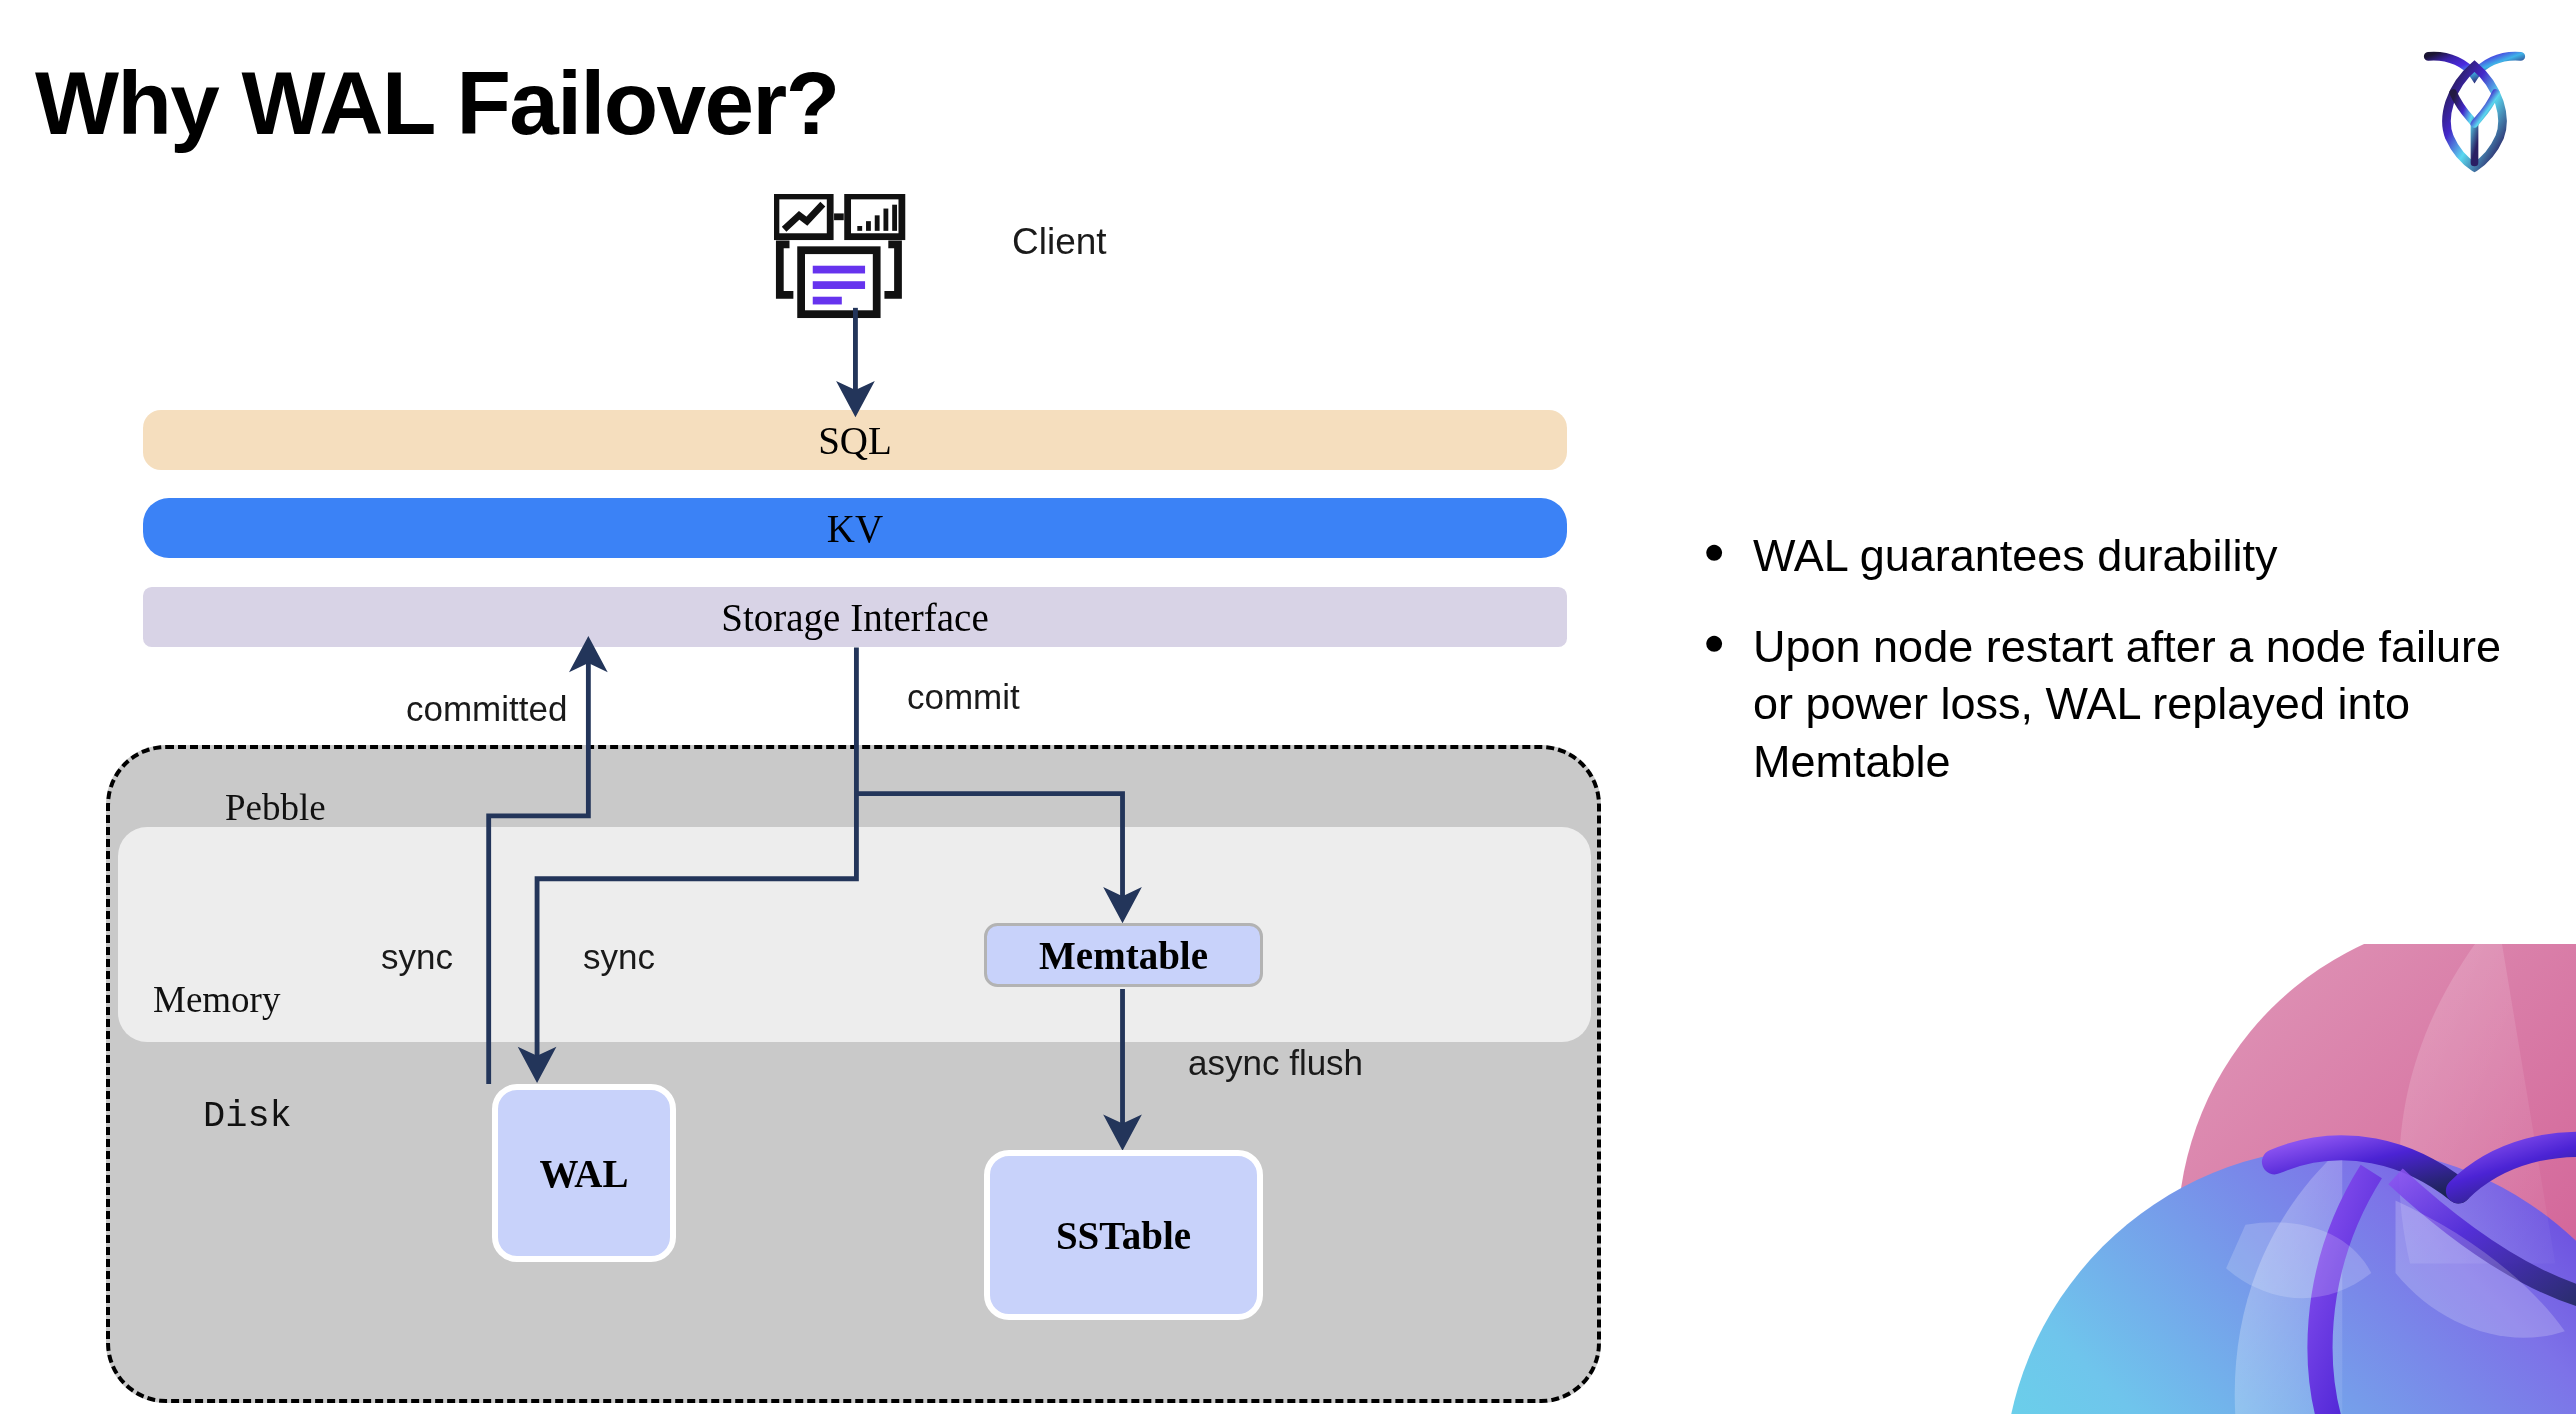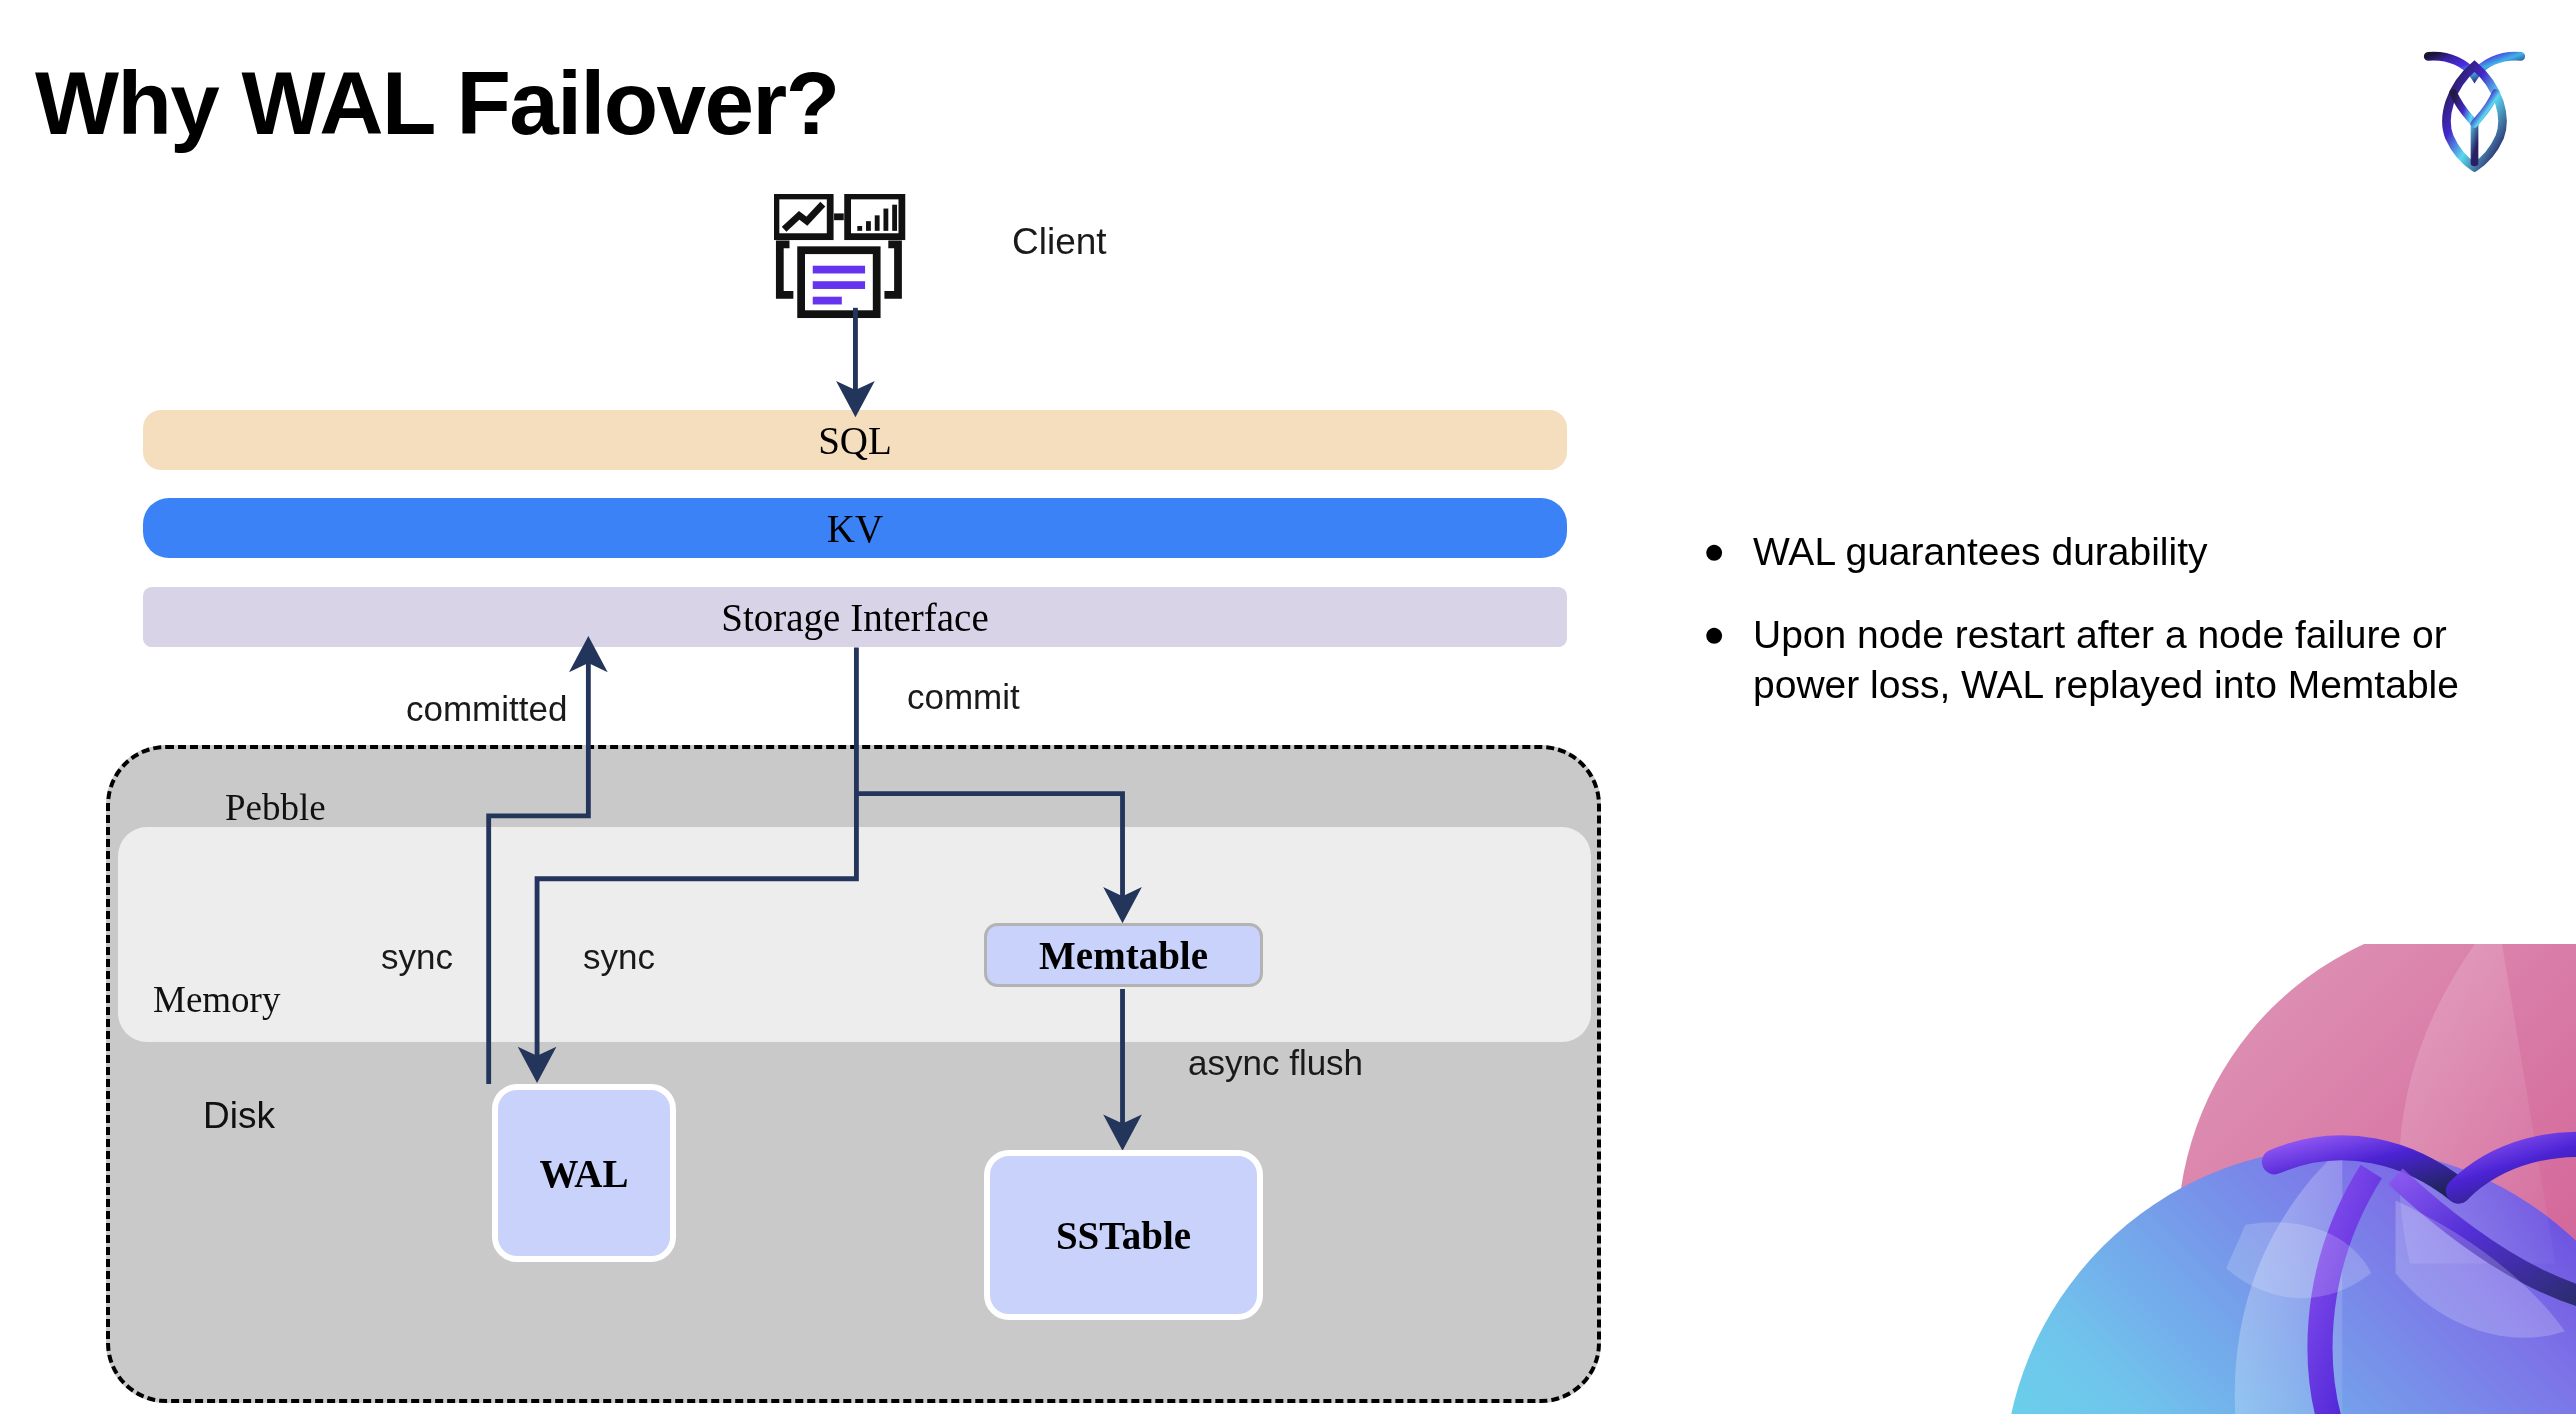--- a/index.html
+++ b/index.html
@@ -117,21 +117,21 @@
     left: 153px;
     top: 978px;
     font-family: "Liberation Serif", serif;
     font-size: 37px;
     color: #111111;
   }
   #disk-label {
     position: absolute;
     left: 203px;
     top: 1095px;
-    font-family: Liberation Sans, sans-serif;
+    font-family: Liberation Mono, monospace;
     font-size: 37px;
     color: #111111;
   }
 
   
   .data-box {
     position: absolute;
     background: #c8d2fa;
     display: flex;
     align-items: center;
@@ -206,21 +206,21 @@
   }
   .bullet-dot {
     flex: 0 0 auto;
     width: 50px;
     font-size: 37px;
     line-height: 1.28;
     color: #000000;
   }
   .bullet-text {
     font-family: "Liberation Sans", sans-serif;
-    font-size: 39px;
+    font-size: 45px;
     line-height: 1.28;
     color: #000000;
   }
 </style>
 </head>
 <body>
 
 <div id="slide-title">Why WAL Failover?</div>
 
 <div id="brand-logo">

